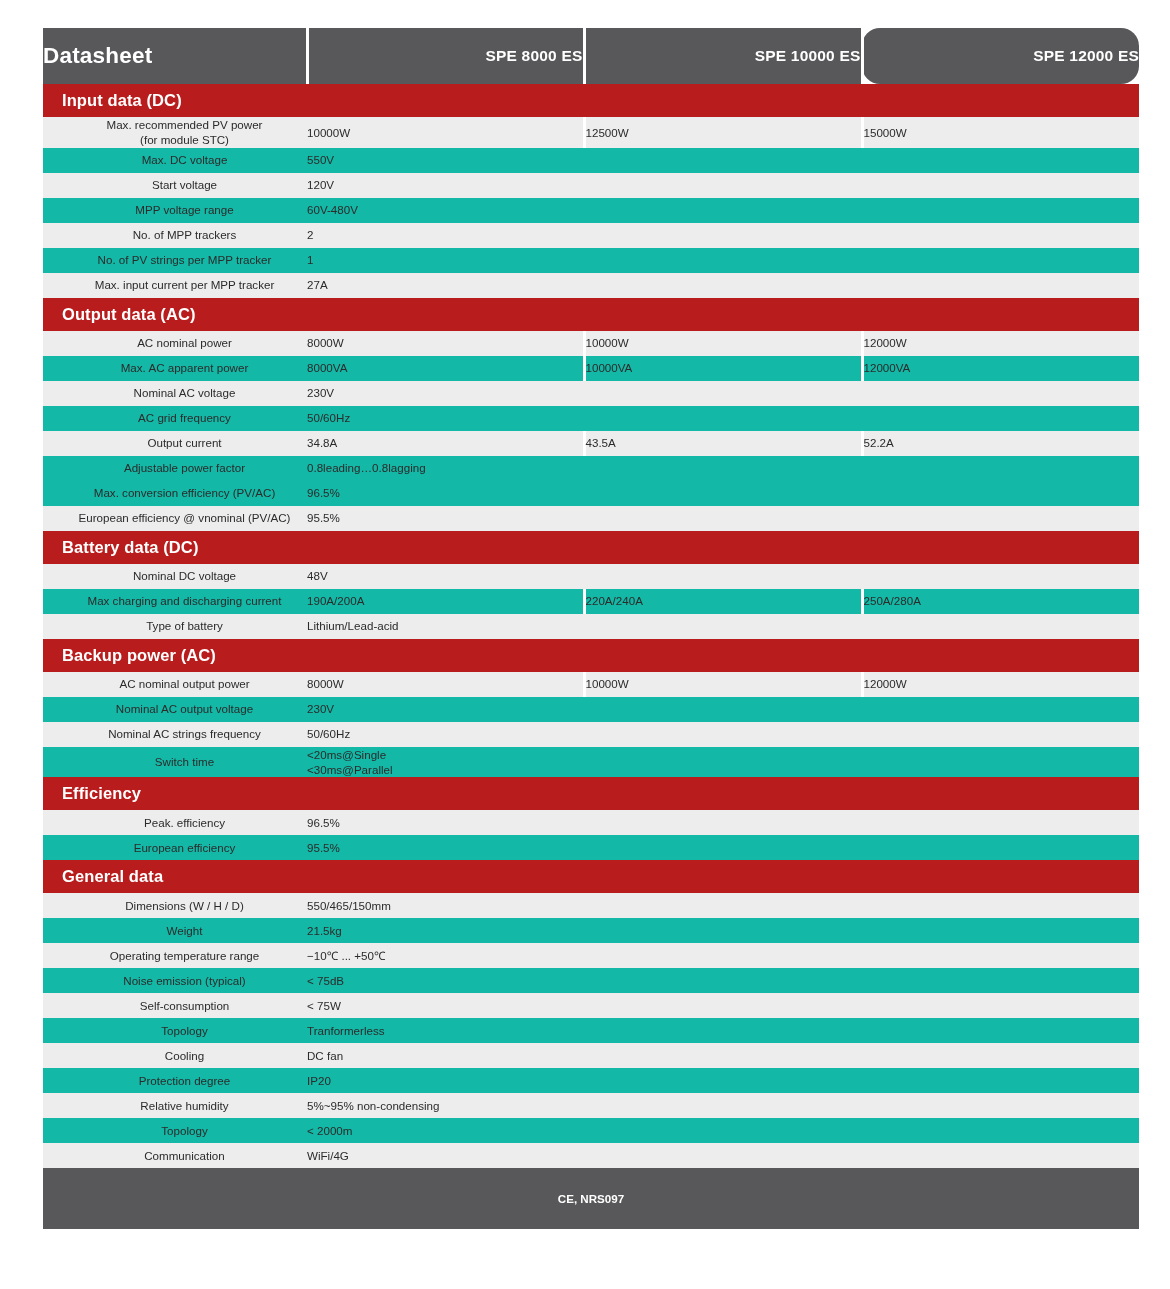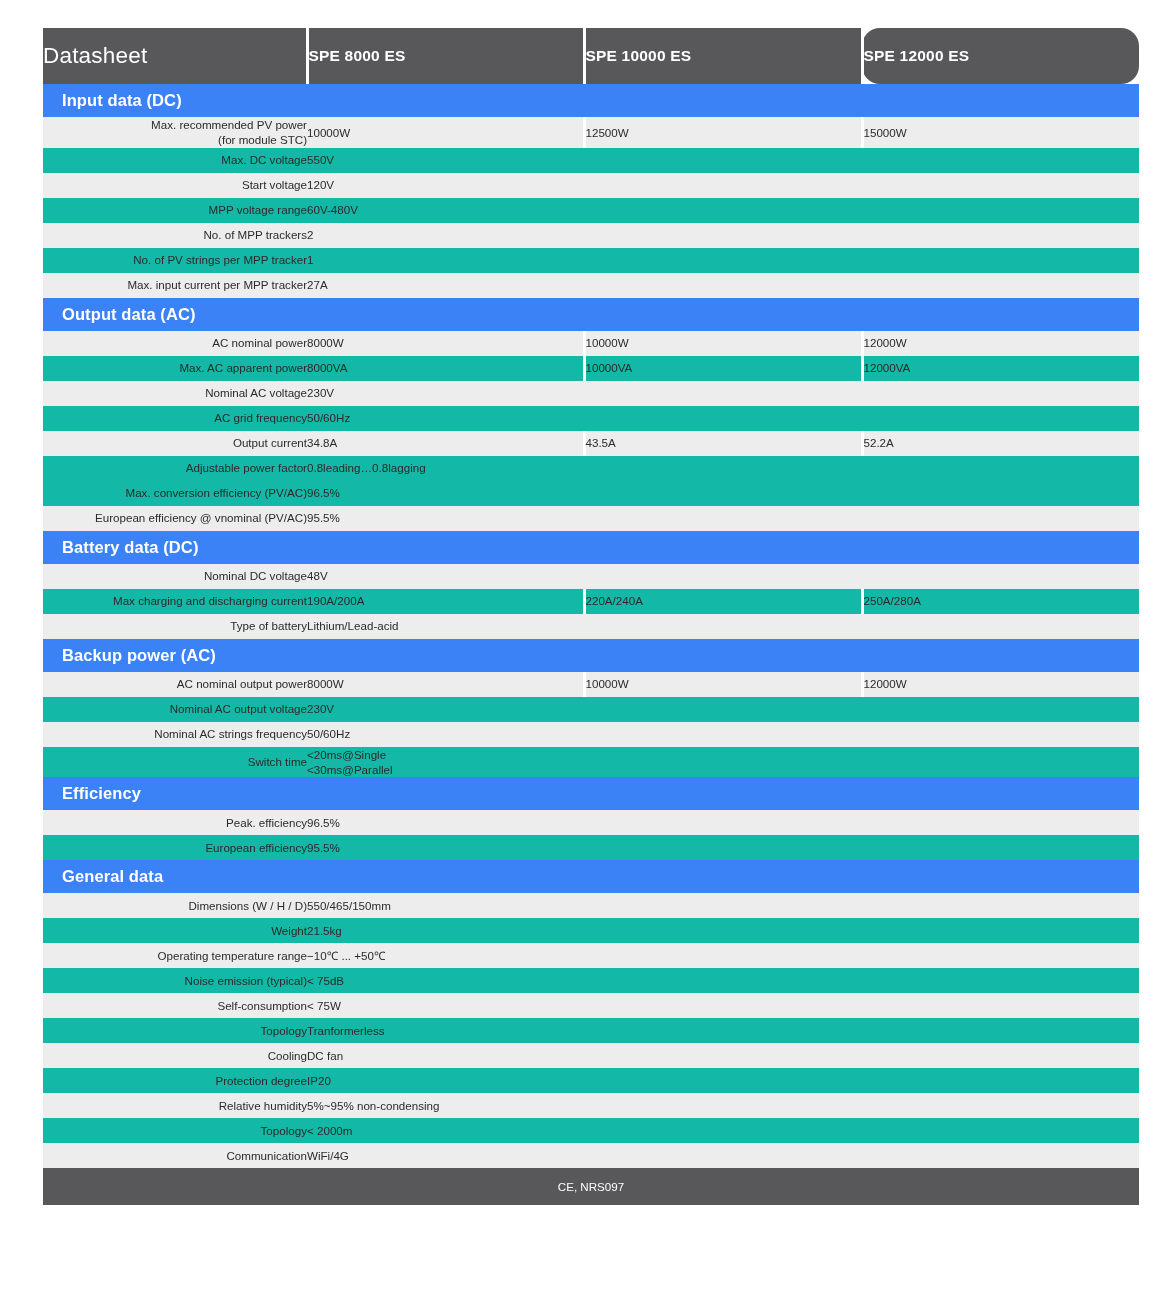--- a/index.html
+++ b/index.html
@@ -34,35 +34,35 @@
     background: #58585a;
     color: #ffffff;
     height: 56px;
     vertical-align: middle;
     border-right: 3px solid #ffffff;
     padding: 0;
   }
   tr.hdr td:last-child { border-right: none; border-radius: 18px; }
   .hdr-title {
     font-size: 22.5px;
-    font-weight: 400;
+    font-weight: 700;
     letter-spacing: .2px;
     padding-left: 19px;
     text-align: left;
   }
   .hdr-model {
     font-size: 15.5px;
     font-weight: bold;
-    text-align: left;
+    text-align: right;
     letter-spacing: .2px;
   }
 
   
   tr.section td {
-    background: #3b82f6;
+    background: #b91c1c;
     color: #ffffff;
     height: 33px;
     padding: 0 0 0 19px;
     font-size: 16.5px;
     font-weight: bold;
     letter-spacing: .1px;
     vertical-align: middle;
   }
 
   
@@ -70,41 +70,42 @@
     font-size: 11.6px;
     color: #2b2b2b;
     padding: 0;
     vertical-align: middle;
     height: 25px;
   }
   tr.data.odd td { background: #ededed; }
   tr.data.even td { background: #14b8a6; }
   tr.data td.lbl {
     padding-left: 19px;
-    text-align: right;
+    text-align: center;
     line-height: 1.32;
   }
   tr.data td.val {
     text-align: left;
     line-height: 1.32;
   }
   tr.data td.split { border-right: 3px solid #ffffff; }
   tr.data td.split.last { border-right: none; }
   td.tall { height: 38px; }
   .two-line { white-space: pre-line; }
 
   
   tr.footer td {
     background: #58585a;
     color: #ffffff;
     height: 37px;
     text-align: center;
     vertical-align: middle;
     font-size: 11.6px;
-    padding: 0;
+    padding: 12px;
+    font-weight: bold;
   }
 </style>
 </head>
 <body>
 
 <div class="sheet">
   <table class="ds">
     <colgroup>
       <col class="c-label">
         <col class="c-a">

